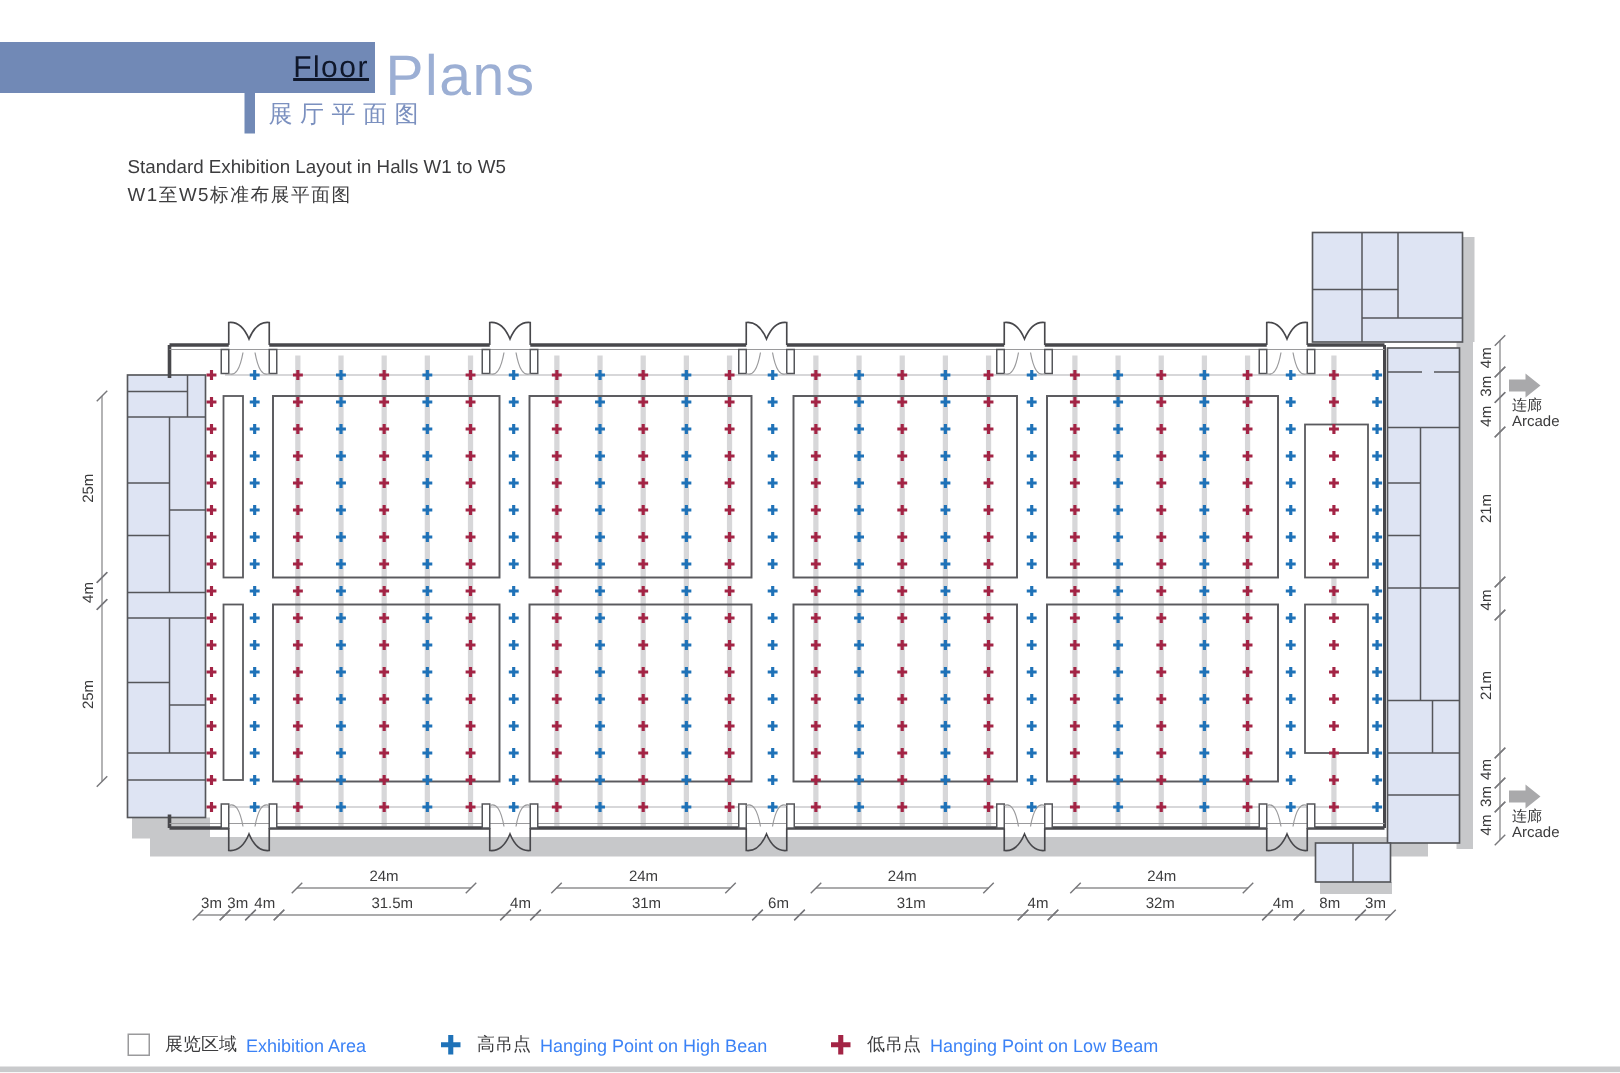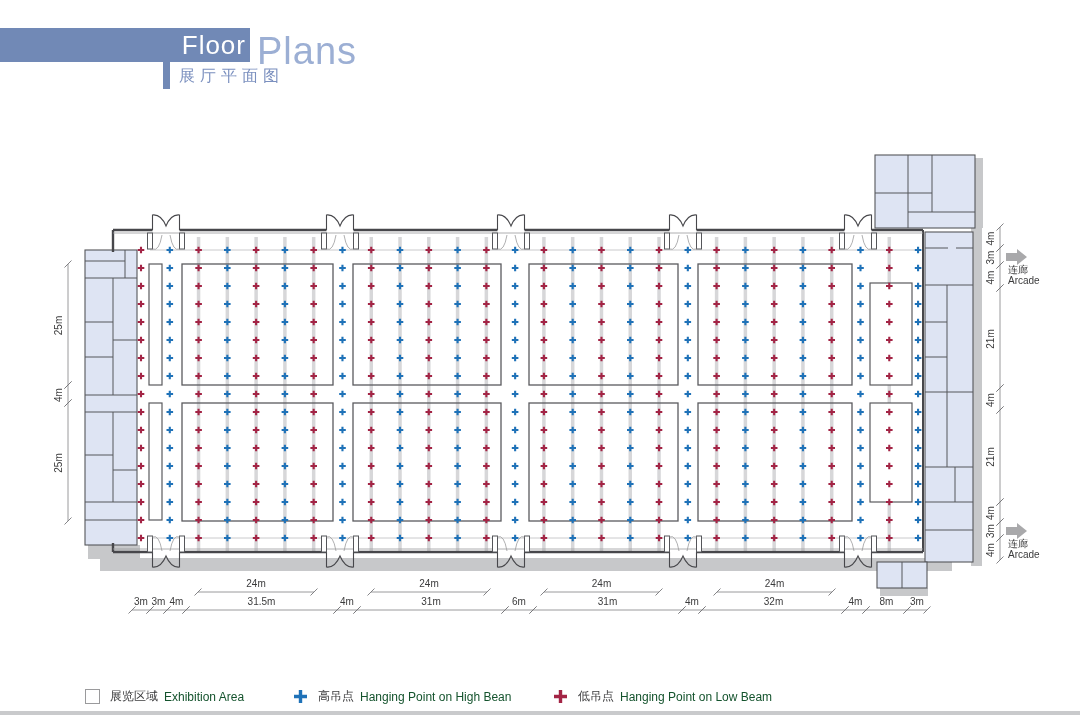--- a/index.html
+++ b/index.html
@@ -1,49 +1,51 @@
 <!DOCTYPE html>
 <html><head>
 <meta charset="utf-8">
 <style>
   html,body{margin:0;padding:0;background:#fff;}
   .page{position:relative;width:1080px;height:715px;background:#fff;overflow:hidden;
         font-family:"Liberation Sans",sans-serif;}
   .banner{position:absolute;left:0;top:28px;width:250px;height:34px;background:#7189b6;
           display:flex;align-items:center;justify-content:flex-end;padding-right:4px;box-sizing:border-box;}
-  .title-bold{color:#ffffff;font-size:26px;letter-spacing:1px;}
+  .title-bold{color:#0f172a;font-size:20px;letter-spacing:1px;text-decoration:underline;}
   .title-light{position:absolute;left:257px;top:30px;color:#9cafd4;font-size:38px;letter-spacing:1px;}
   .cn-bar{position:absolute;left:163px;top:62px;width:7px;height:27px;background:#7189b6;}
   .cn-title{position:absolute;left:179px;top:66px;color:#7b90bf;font-size:16px;letter-spacing:5px;}
   .subtitle{position:absolute;left:85px;top:104px;color:#3c3c3e;}
   .subtitle .en{font-size:12.5px;margin-bottom:4px;}
   .subtitle .cn{font-size:12.5px;letter-spacing:1px;}
   #plan{position:absolute;left:0;top:0;width:1080px;height:715px;}
   svg text{font-family:"Liberation Sans",sans-serif;font-size:10px;fill:#3b3b3c;}
   .legend{position:absolute;left:0;top:688px;width:1080px;height:22px;}
   .legend-item{position:absolute;display:flex;align-items:center;color:#3c3c3e;font-size:12px;text-align:right;}
   .legend-item .cn{margin-right:6px;}
-  .legend-item .en{color:#14532d;}
+  .legend-item .en{color:#3b82f6;}
   .sq{display:inline-block;width:13px;height:13px;background:#fff;border:1px solid #9a9a9c;margin-right:10px;}
   .plus{margin-right:10px;}
   .bottom-rule{position:absolute;left:0;top:711px;width:1080px;height:4px;background:#c9cacc;}
 </style>
 </head>
 <body>
 
 <div class="page">
 
   <div class="banner">
     <span class="title-bold">Floor</span>
   </div>
   <span class="title-light">Plans</span>
   <div class="cn-bar"></div>
   <div class="cn-title">展厅平面图</div>
 
   <div class="subtitle">
+    <div class="en">Standard Exhibition Layout in Halls W1 to W5</div>
+    <div class="cn">W1至W5标准布展平面图</div>
   </div>
 
   <div id="plan"><svg width="1080" height="715" viewBox="0 0 1080 715">
         <g>
           <rect x="100" y="558" width="852" height="13" fill="#c7c8ca"></rect>
           <rect x="971" y="166" width="11" height="400" fill="#c7c8ca"></rect>
           <rect x="88" y="545" width="52" height="14" fill="#c7c8ca"></rect>
           <rect x="974" y="158" width="9" height="70" fill="#c7c8ca"></rect>
           <rect x="880" y="588" width="48" height="8" fill="#c7c8ca"></rect>
         </g>

